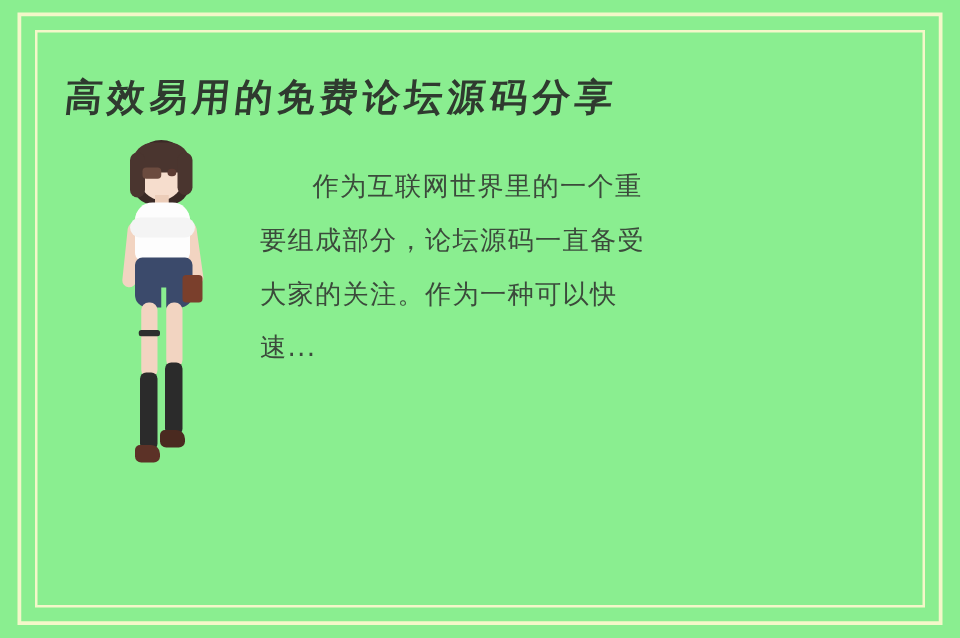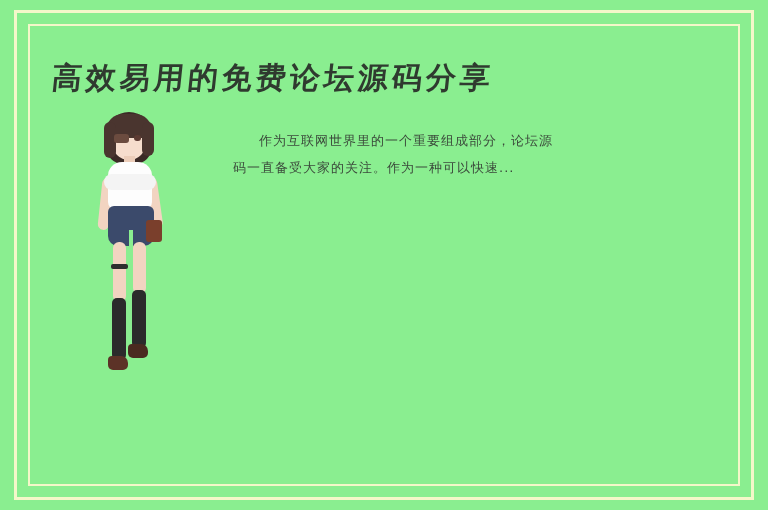--- a/index.html
+++ b/index.html
@@ -50,26 +50,25 @@
     letter-spacing: 4px;
     white-space: nowrap;
     transform: skewX(-6deg);
   }
   .body-text {
     position: absolute;
     left: 208px;
     top: 128px;
     width: 320px;
     font-family: "DejaVu Sans", sans-serif;
-    font-size: 13px;
+    font-size: 21px;
     line-height: 2.05;
     color: #3b4a3b;
     text-indent: 2em;
     letter-spacing: 1px;
-    margin-left: 25px;
   }
   
   .figure {
     position: absolute;
     left: 88px;
     top: 112px;
     width: 110px;
     height: 300px;
   }
   .fig-part { position: absolute; }

